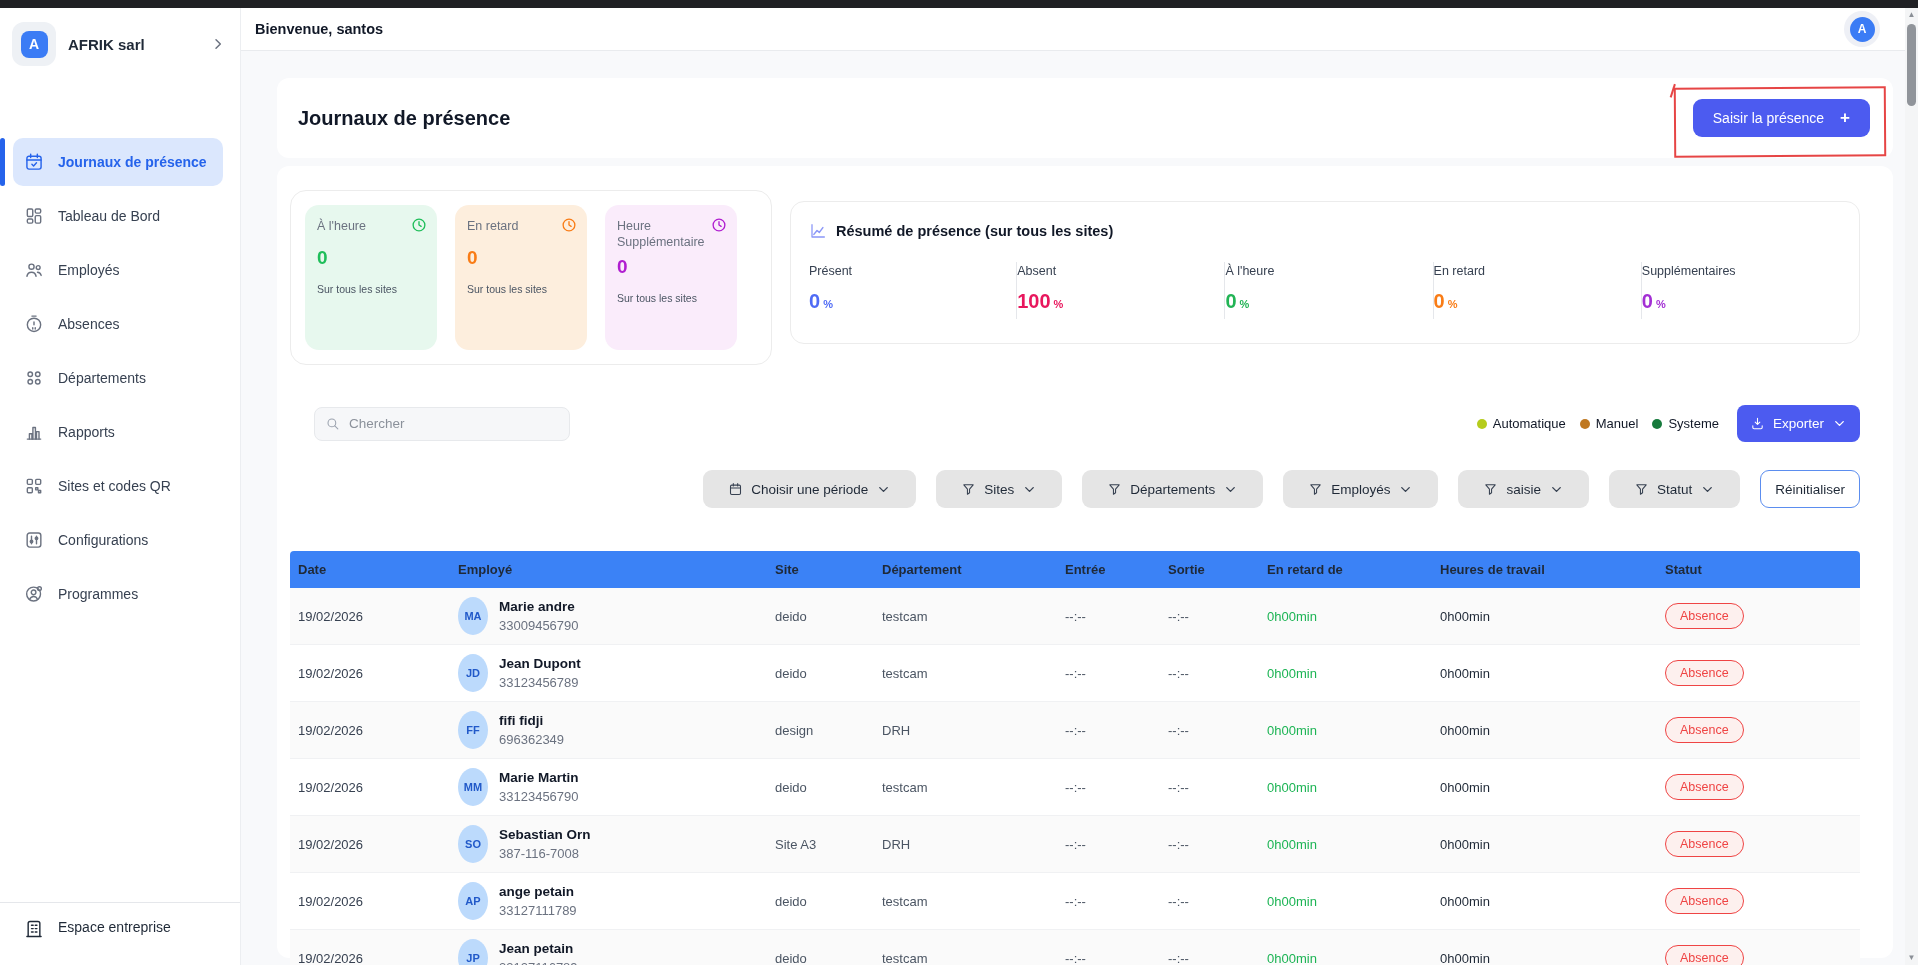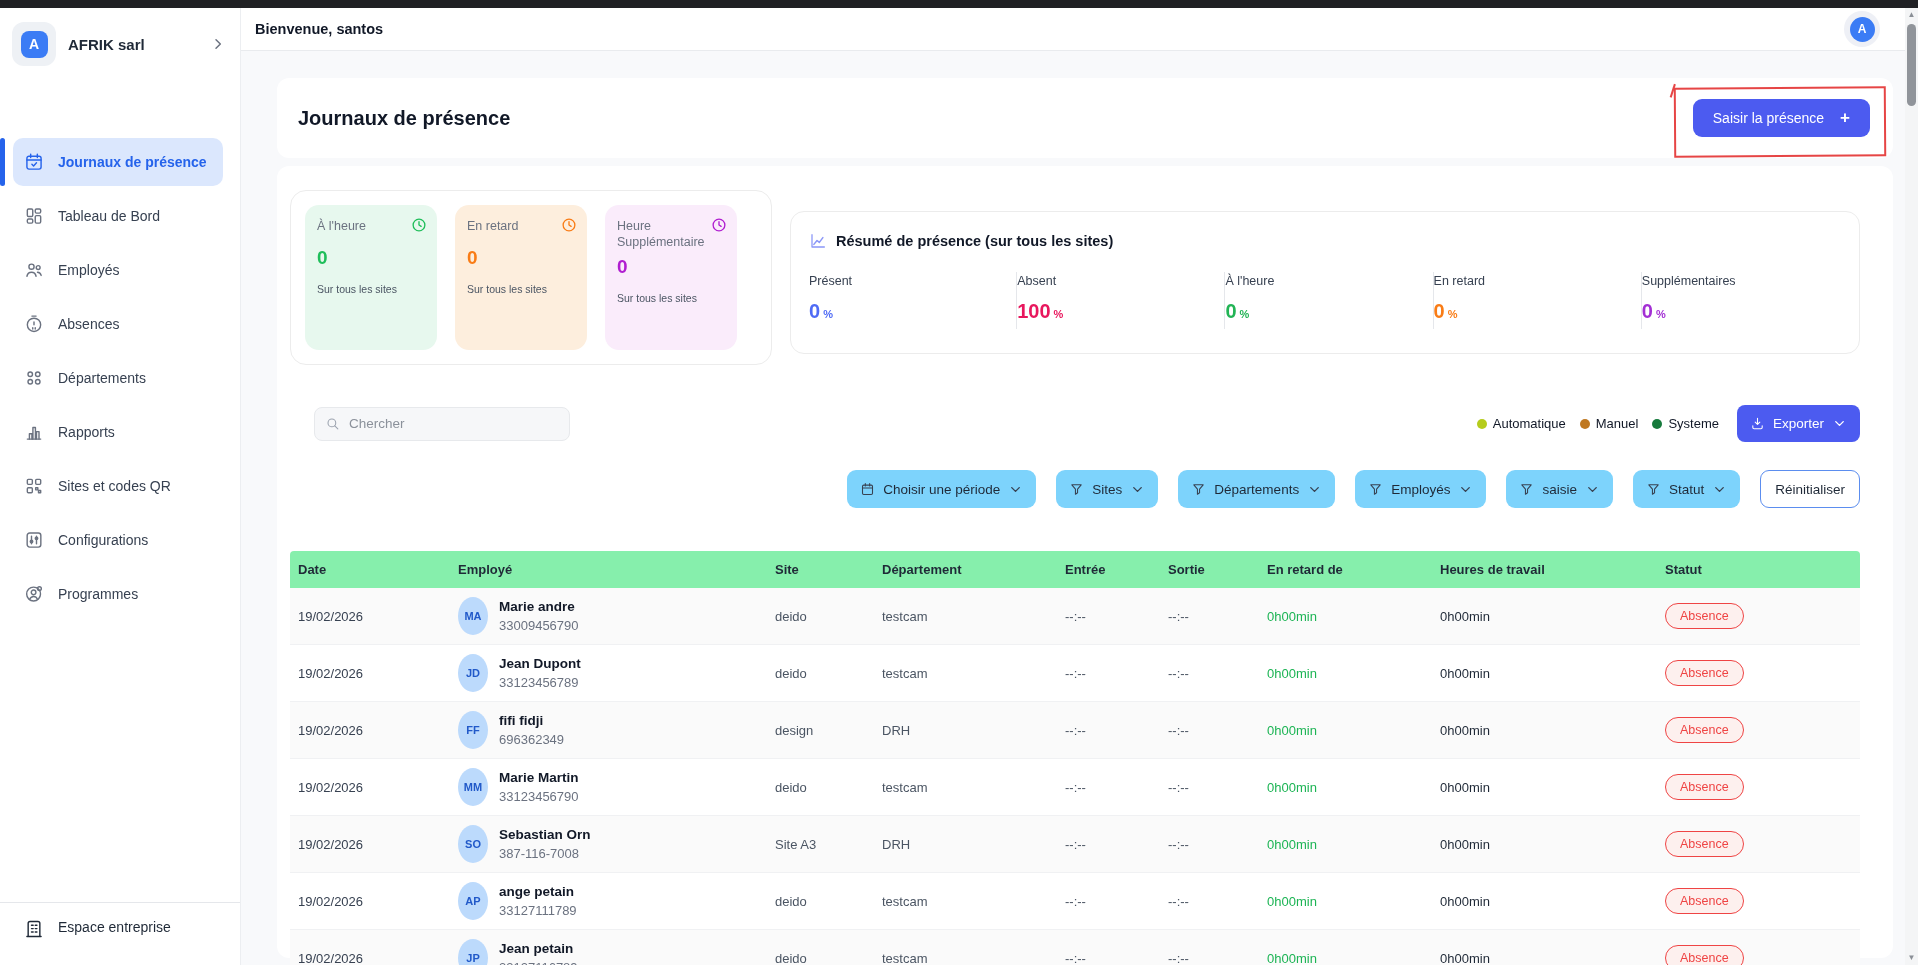--- a/index.html
+++ b/index.html
@@ -43,21 +43,21 @@
 
   .stats-row { display:flex; gap:18px; align-items:flex-start; }
   .stats-group { width:482px; border:1px solid #ececec; border-radius:16px; padding:14px; display:flex; gap:18px; flex-shrink:0; }
   .stat-card { width:132px; height:145px; border-radius:14px; padding:14px 12px; position:relative; }
   .stat-label { font-size:12.5px; color:#6b7280; line-height:1.25; padding-right:22px; }
   .stat-clock { position:absolute; top:12px; right:10px; width:16px; height:16px; }
   .stat-value { font-size:19px; font-weight:bold; margin-top:12px; }
   .stat-caption { font-size:10.5px; color:#4b5563; margin-top:14px; }
   .stat-card.tall-label .stat-value { margin-top:6px; }
 
-  .summary-card { flex:1; border:1px solid #ececec; border-radius:14px; padding:20px 10px 24px 18px; margin-top:21px; }
+  .summary-card { flex:1; border:1px solid #ececec; border-radius:14px; padding:20px 10px 24px 18px; margin-top:11px; }
   .summary-title { display:flex; align-items:center; gap:9px; font-size:14.5px; font-weight:bold; color:#111827; }
   .summary-title .s-icon { width:18px; height:18px; color:#8b97f7; }
   .summary-metrics { display:flex; margin-top:22px; }
   .metric { flex:1; text-align:left; border-right:1px solid #e5e7eb; padding:2px 0 6px; }
   .metric:last-child { border-right:none; }
   .metric-label { font-size:12.5px; color:#374151; }
   .metric-value { margin-top:12px; font-weight:bold; font-size:20px; }
   .metric-unit { font-size:11px; margin-left:3px; }
 
   .toolbar-row { display:flex; align-items:center; margin-top:40px;padding-left:24px; }
@@ -66,27 +66,27 @@
   .search-box input { border:none; outline:none; background:transparent; font-size:13.5px; color:#374151; width:100%; font-family:inherit; }
   .search-box input::placeholder { color:#8b919b; }
   .legend { margin-left:auto; display:flex; align-items:center; gap:14px; margin-right:18px; }
   .legend-item { display:flex; align-items:center; gap:6px; font-size:13px; color:#111827; }
   .legend-dot { width:10px; height:10px; border-radius:50%; }
   .export-btn { background:#4c5bf0; color:#fff; border:none; border-radius:8px; height:37px; padding:0 13px; font-size:13.5px; display:flex; align-items:center; gap:8px; cursor:pointer; font-family:inherit; }
   .export-btn .s-icon { width:15px; height:15px; }
   .chev { width:13px; height:13px; }
 
   .filter-row { display:flex; justify-content:flex-end; align-items:center; gap:20px; margin-top:28px; }
-  .pill { background:#7dd3fc; border:none; border-radius:9px; height:38px; padding:0 13px; display:flex; align-items:center; gap:8px; font-size:13.5px; color:#1f2937; cursor:pointer; font-family:inherit; }
+  .pill { background:#e5e5e5; border:none; border-radius:9px; height:38px; padding:0 25px; display:flex; align-items:center; gap:8px; font-size:13.5px; color:#1f2937; cursor:pointer; font-family:inherit; }
   .pill .s-icon { width:15px; height:15px; color:#374151; }
   .reset-btn { background:#fff; border:1.5px solid #5b8def; border-radius:9px; height:38px; padding:0 14px; font-size:13.5px; color:#1f2937; cursor:pointer; font-family:inherit; }
 
   .table { margin-top:43px; }
   .t-head, .t-row { display:grid; grid-template-columns:160px 317px 107px 183px 103px 99px 173px 225px 1fr; align-items:center; }
-  .t-head { background:#86efac; height:37px; border-radius:4px 4px 0 0; }
+  .t-head { background:#3b82f6; height:37px; border-radius:4px 4px 0 0; }
   .t-head > div { font-size:13px; font-weight:bold; color:#1f2937; padding-left:8px; }
   .t-row { height:57px; border-bottom:1px solid #f0f1f3; background:#fff; }
   .t-row.alt { background:#fafafa; }
   .t-cell { font-size:13px; color:#4b5563; padding-left:8px; }
   .cell-date { color:#374151; }
   .cell-emp { display:flex; align-items:center; gap:11px; }
   .emp-avatar { width:30px; height:38px; border-radius:50%; background:#bcdafc; color:#2159c9; font-size:11px; font-weight:bold; display:flex; align-items:center; justify-content:center; flex-shrink:0; }
   .emp-name { font-size:13.5px; font-weight:bold; color:#111827; line-height:1.2; }
   .emp-phone { font-size:13px; color:#6b7280; margin-top:3px; }
   .cell-late { color:#1cb454; }

